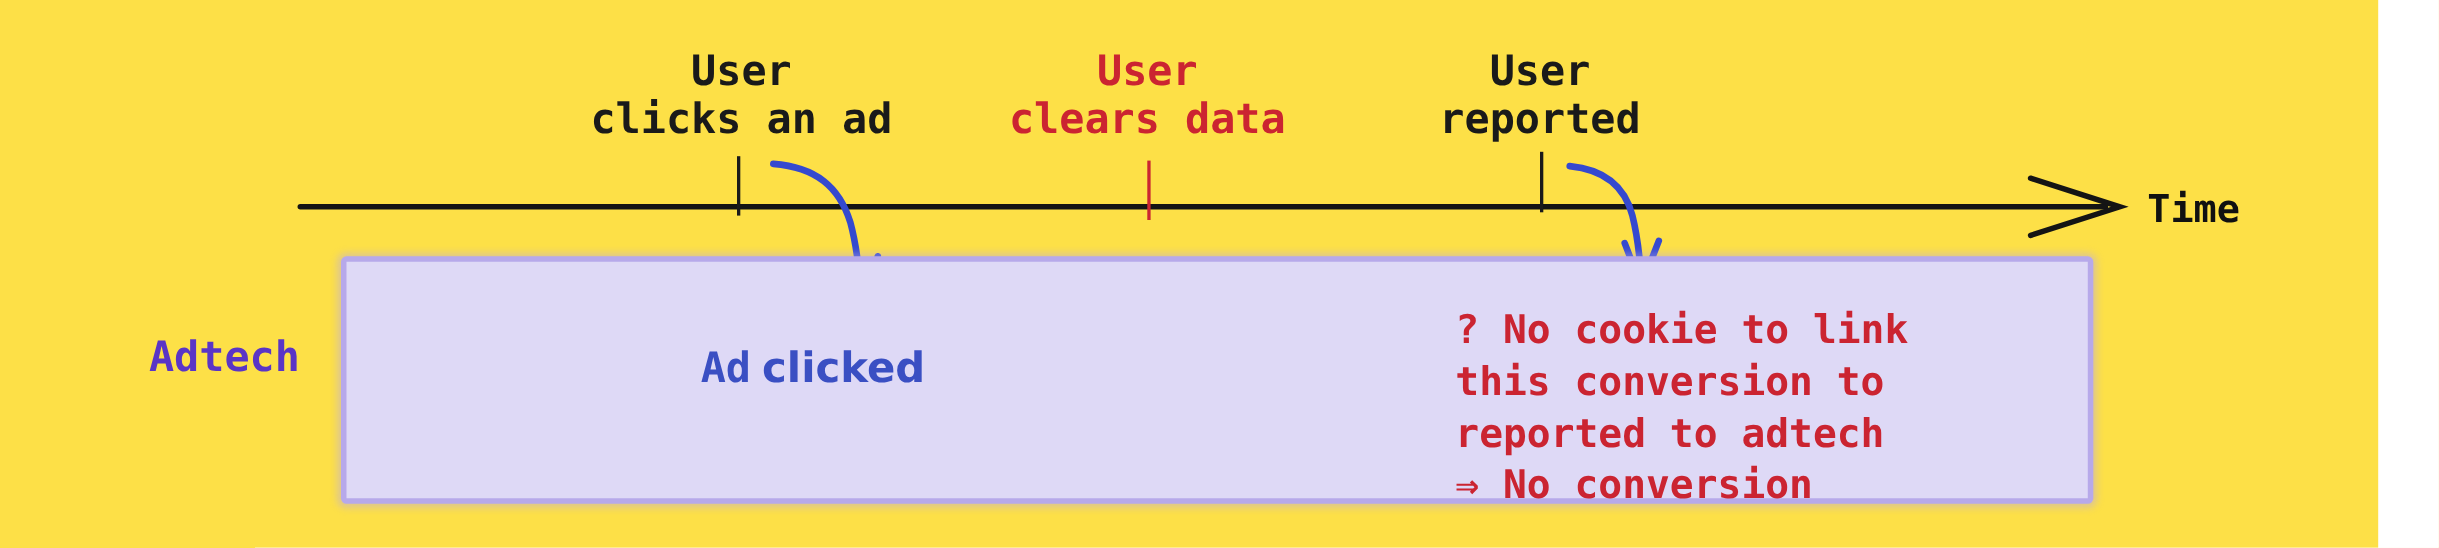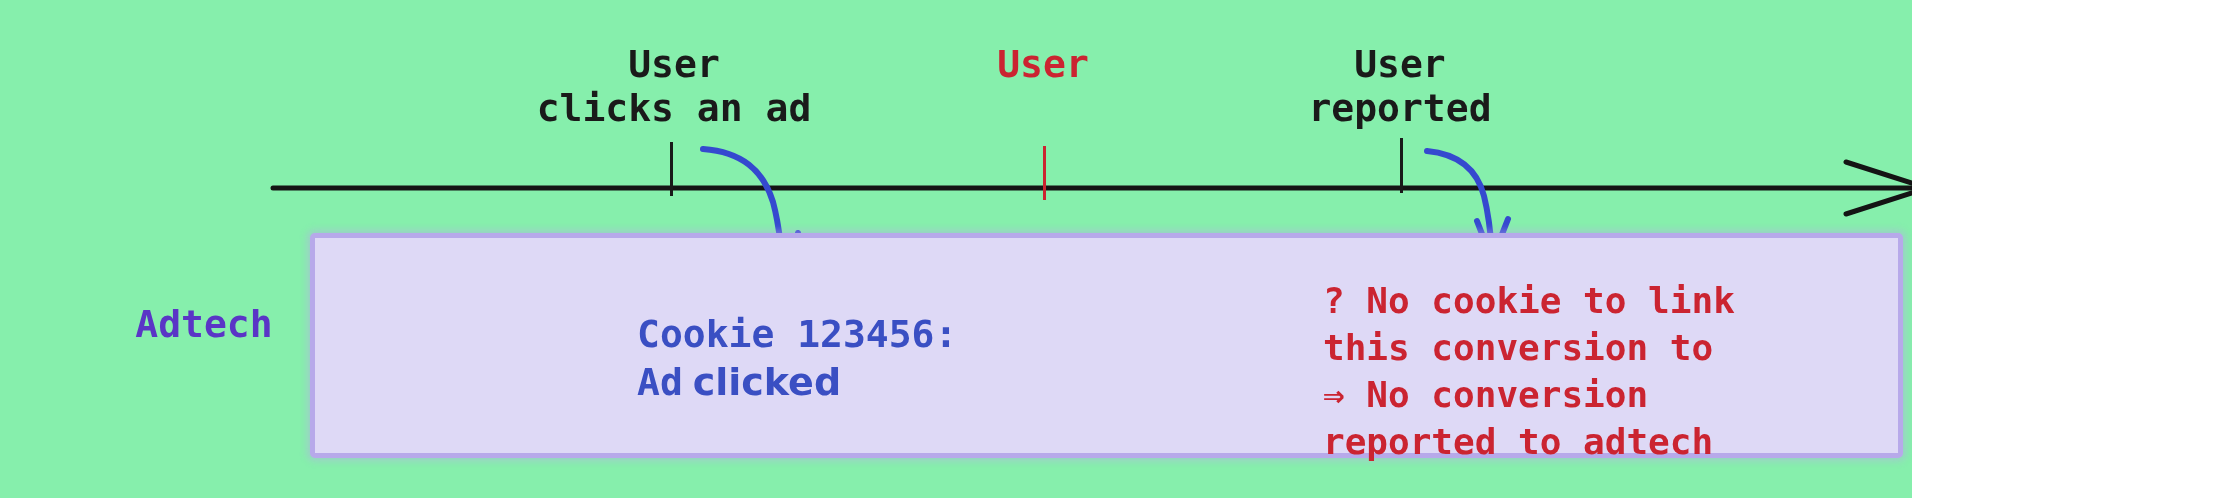--- a/index.html
+++ b/index.html
@@ -1,20 +1,20 @@
 <!DOCTYPE html>
 <html><head>
 <meta charset="utf-8">
 <style>
   html, body { margin: 0; padding: 0; background: #ffffff; }
   .canvas {
     position: relative;
-    width: 1912px;
+    width: 2162px;
     height: 498px;
-    background: #86efac;
+    background: #fde047;
     overflow: hidden;
     font-family: "DejaVu Sans Mono", monospace;
     font-weight: 700;
   }
   svg.strokes {
     position: absolute;
     left: 0; top: 0;
     width: 2217px; height: 498px;
     pointer-events: none;
   }
@@ -124,43 +124,43 @@
     <path class="blue-stroke" d="M1427,151 C1458,154 1477,169 1484,196 C1489,216 1491,238 1492,252"></path>
     <path class="blue-stroke" d="M1477,221 L1492,260 L1508,219"></path>
   </svg>
 
   <div class="event-label ev-1">
     <span>User</span>
     <span>clicks an ad</span>
   </div>
   <div class="event-label alert ev-2">
     <span>User</span>
+    <span>clears data</span>
   </div>
   <div class="event-label ev-3">
     <span>User</span>
     <span>reported</span>
   </div>
 
   <div class="tick tick-1"></div>
   <div class="tick tick-2"></div>
   <div class="tick tick-3"></div>
 
   <div class="time-label">Time</div>
 
   <div class="server-box"></div>
 
   <div class="server-label">
     <span>Adtech</span>
   </div>
 
   <div class="cookie-note">
-    <span class="note-line">Cookie 123456:</span>
     <span class="note-line"><span>Ad</span><span class="sans">clicked</span></span>
   </div>
 
   <div class="failure-note">
     <span>? No cookie to link</span>
     <span>this conversion to</span>
+    <span>reported to adtech</span>
     <span>⇒ No conversion</span>
-    <span>reported to adtech</span>
   </div>
 
 </div>
 
 </body></html>

